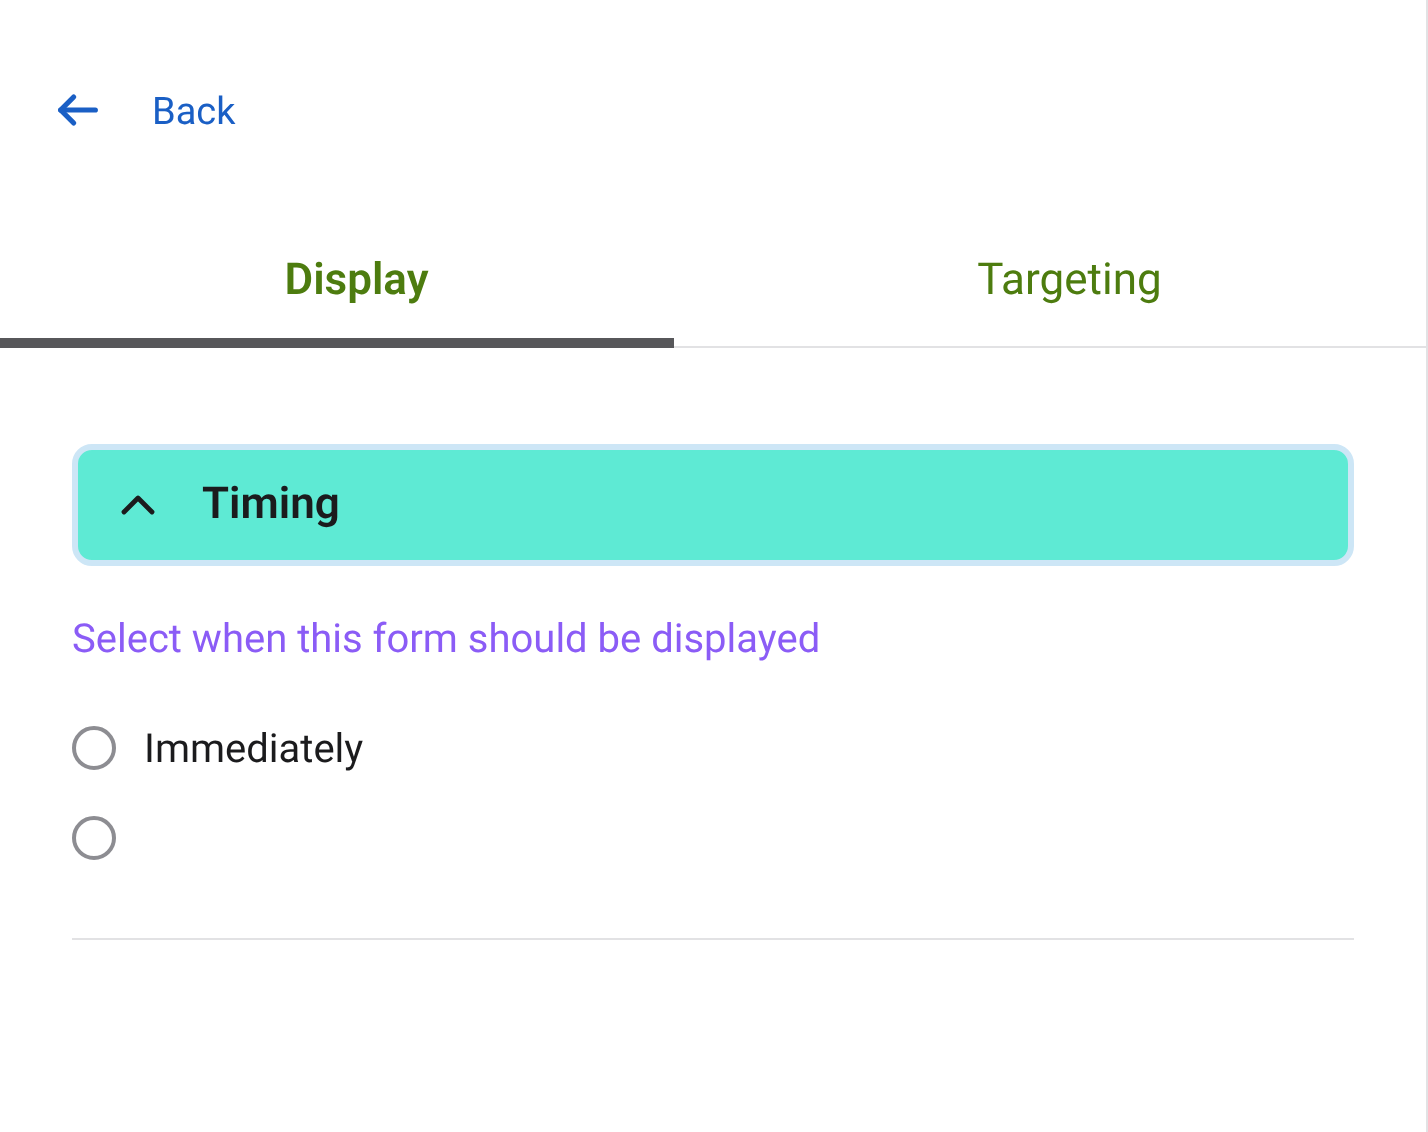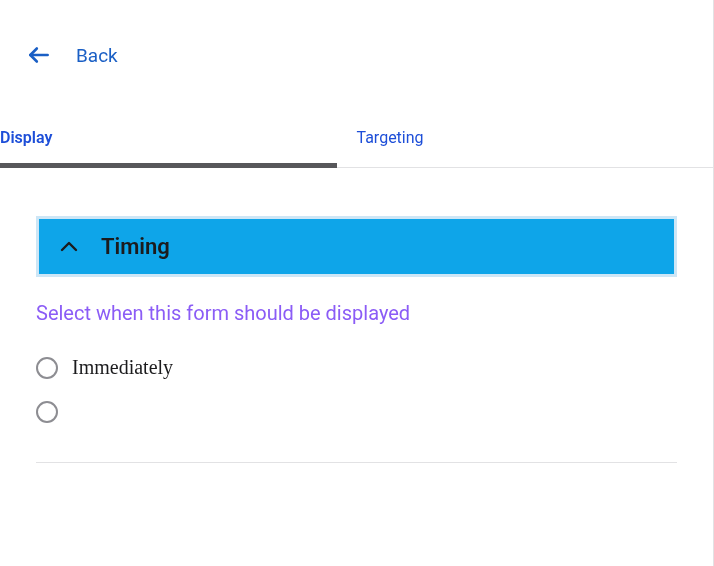--- a/index.html
+++ b/index.html
@@ -29,23 +29,24 @@
       height: 26px;
       display: block;
     }
     .tabs {
       display: flex;
       margin-top: 38px;
       border-bottom: 1px solid #e2e2e4;
     }
     .tab {
       flex: 1;
+      text-align: center;
       padding: 18px 0 20px 0;
-      font-size: 16px;
-      color: #1d4ed8;
+      font-size: 22px;
+      color: #4d7c0f;
       cursor: pointer;
       position: relative;
     }
     .tab.active {
       font-weight: 600;
     }
     .tab.active::after {
       content: "";
       position: absolute;
       left: 0;
@@ -54,44 +55,43 @@
       height: 5px;
       background: #57575a;
     }
     .content {
       padding: 48px 36px 0 36px;
     }
     .section-header {
       display: flex;
       align-items: center;
       gap: 20px;
-      background: #0ea5e9;
+      background: #5eead4;
       border: 3px solid #cde6f6;
-      border-radius: 0;
+      border-radius: 10px;
       padding: 15px 18px;
       cursor: pointer;
     }
     .chevron-icon svg {
       width: 24px;
       height: 24px;
       display: block;
     }
     .section-title {
       font-size: 22px;
       font-weight: 600;
       color: #1b1b1d;
     }
     .section-subtitle {
       margin-top: 24px;
       font-size: 20px;
       color: #8b5cf6;
     }
     .radio-group {
       margin-top: 20px;
-      font-family: Liberation Serif, serif;
     }
     .radio-option {
       display: flex;
       align-items: center;
       gap: 14px;
       padding: 11px 0;
       cursor: pointer;
     }
     .radio-circle {
       width: 22px;

